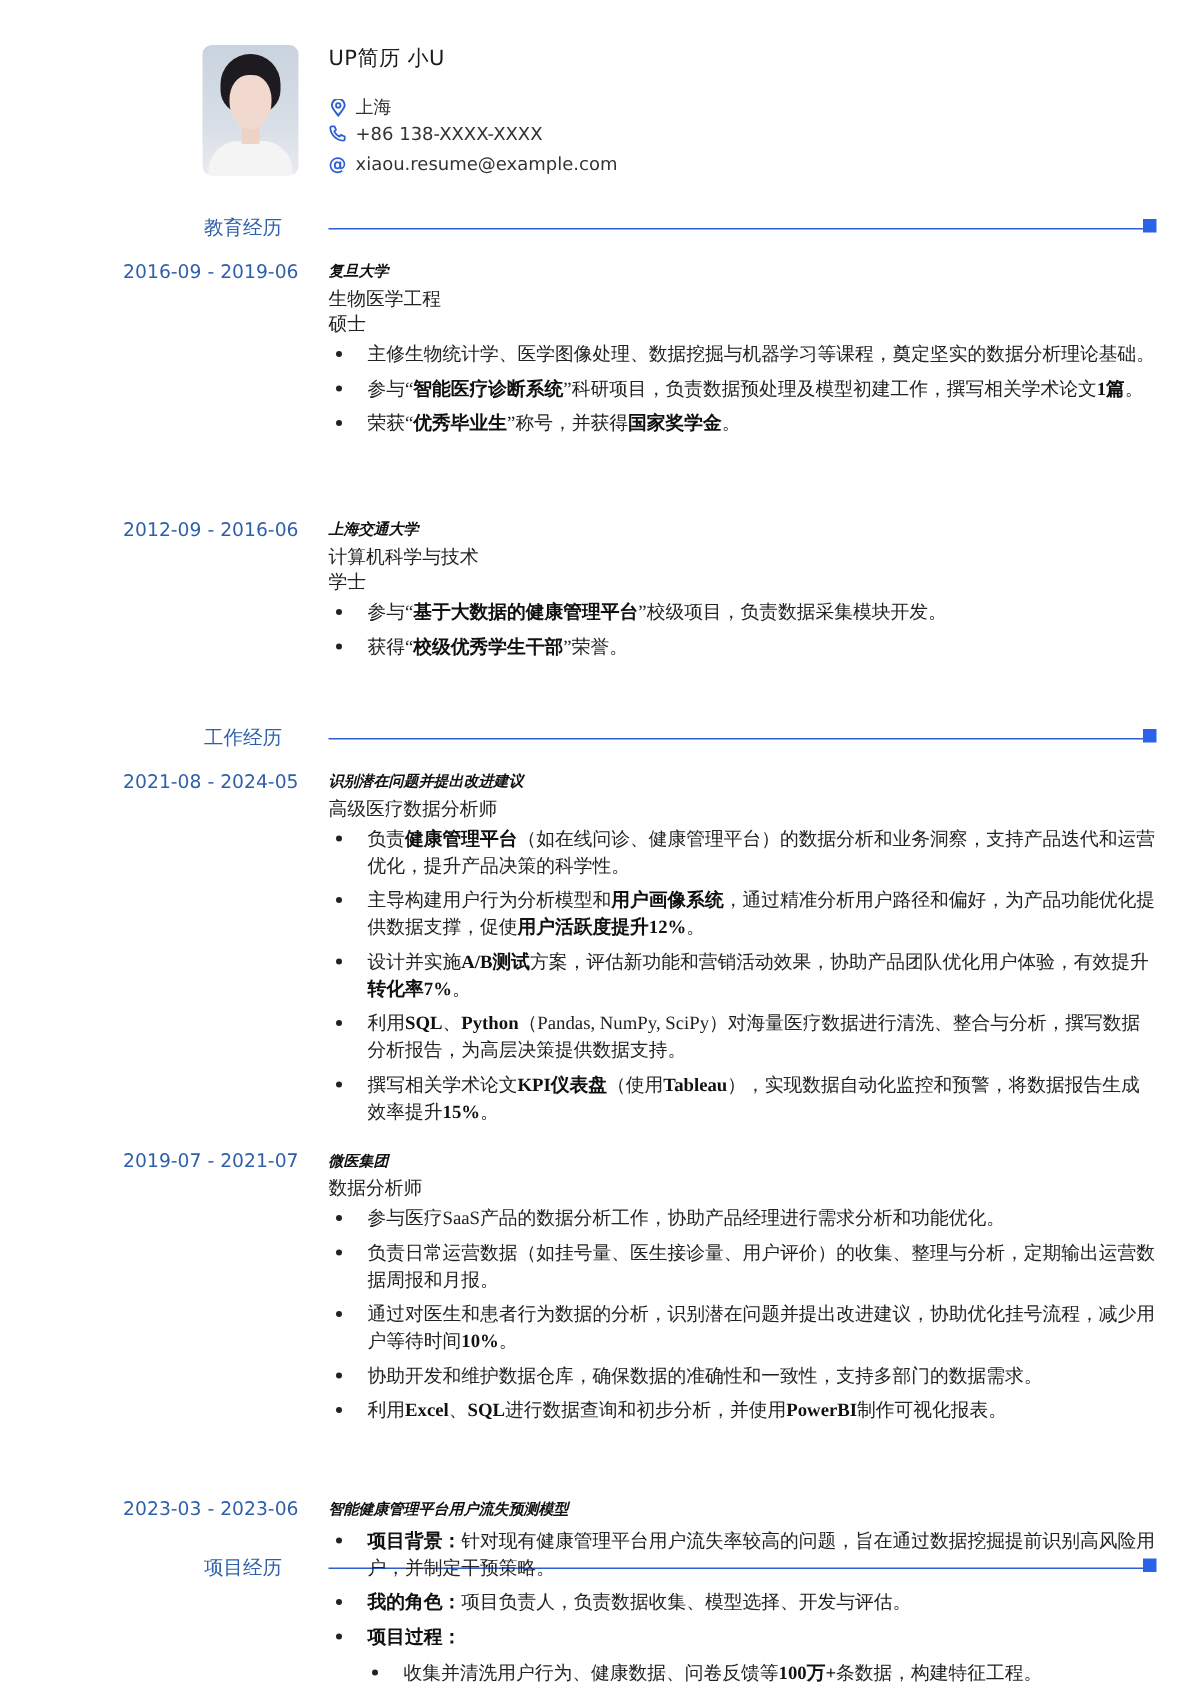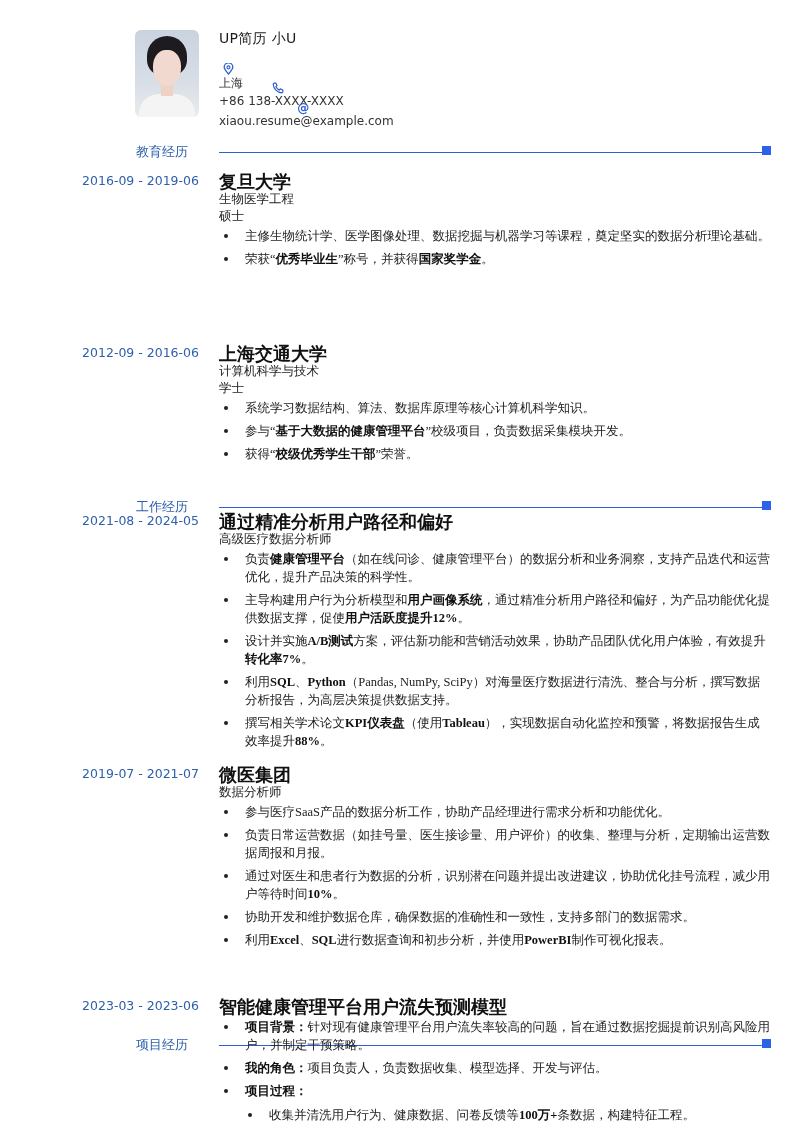--- a/index.html
+++ b/index.html
@@ -7,33 +7,33 @@
   body { font-family: "DejaVu Sans", "Liberation Sans", sans-serif; color: #222222; font-size: 12.5px; position: relative; }
 
   .header { position: absolute; left: 135px; top: 30px; width: 600px; height: 90px; }
   .photo { position: absolute; left: 0; top: 0; width: 64px; height: 87px; border-radius: 6px; overflow: hidden;
            background: linear-gradient(180deg, #c9d3df 0%, #d8dee6 60%, #e9ecef 100%); }
   .photo .hair { position: absolute; left: 12px; top: 6px; width: 40px; height: 40px; border-radius: 50% 50% 40% 40%; background: #1d1b1f; }
   .photo .face { position: absolute; left: 18px; top: 20px; width: 28px; height: 36px; border-radius: 45% 45% 50% 50%; background: #f2d9cf; }
   .photo .neck { position: absolute; left: 26px; top: 54px; width: 12px; height: 12px; background: #efd2c6; }
   .photo .body { position: absolute; left: 4px; top: 64px; width: 56px; height: 30px; border-radius: 20px 20px 0 0; background: #f4f4f4; }
   .name { position: absolute; left: 84px; top: 0; font-size: 14px; font-weight: 500; color: #1b1b1b; letter-spacing: 0.3px; }
-  .contact { position: absolute; left: 84px; display: flex; align-items: center; font-size: 12px; color: #333; flex-direction: column; }
+  .contact { position: absolute; left: 84px; display: flex; align-items: center; font-size: 12px; color: #333; }
   .contact .ic { width: 12px; height: 12px; margin-right: 6px; color: #2d5fd3; display: inline-flex; align-items: center; justify-content: center; }
   .c1 { top: 33px; } .c2 { top: 52px; } .c3 { top: 72px; }
 
   .section-head { position: absolute; left: 0; width: 788px; height: 16px; }
   .section-title { position: absolute; right: 600px; font-size: 13px; color: #2d5fab; }
   .section-line { position: absolute; left: 219px; top: 9px; width: 543px; height: 1.3px; background: #2d5fd3; }
   .section-sq { position: absolute; left: 762px; top: 3px; width: 9px; height: 9px; background: #2a62e8; }
 
   .entry { position: absolute; left: 0; width: 799px; }
   .date { position: absolute; right: 600px; top: 0; font-size: 12.5px; color: #2d5fab; white-space: nowrap; margin-left: 20px; }
   .content { position: absolute; left: 219px; top: 0; width: 552px; }
-  .org { font-weight: bold; font-size: 18px; color: #111; line-height: 17px; }
+  .org { font-weight: bold; font-size: 10px; color: #111; line-height: 17px; font-style: italic; }
   .sub { font-size: 12.5px; color: #222; line-height: 17px; }
   ul.bullets { list-style: none; margin-top: 3px; font-family: Liberation Serif, serif; }
   ul.bullets li { position: relative; padding-left: 26px; line-height: 18px; margin-bottom: 5px; font-size: 12.5px; color: #222; }
   ul.bullets li::before { content: ""; position: absolute; left: 5px; top: 7px; width: 4px; height: 4px; border-radius: 50%; background: #222; }
   ul.bullets ul.sub-bullets { list-style: none; margin-top: 6px; }
   ul.bullets ul.sub-bullets li { padding-left: 24px; }
   ul.bullets ul.sub-bullets li::before { left: 3px; }
   b { font-weight: bold; color: #111; }
 </style>
 </head>
@@ -77,56 +77,56 @@
 </div>
 
 <div class="entry" style="top:173px;">
   <div class="date">2016-09 - 2019-06</div>
   <div class="content">
     <div class="org">复旦大学</div>
     <div class="sub">生物医学工程</div>
     <div class="sub">硕士</div>
     <ul class="bullets">
         <li><span>主修生物统计学、医学图像处理、数据挖掘与机器学习等课程，奠定坚实的数据分析理论基础。</span></li>
+        <li><span>参与“</span><b>智能医疗诊断系统</b><span>”科研项目，负责数据预处理及模型初建工作，撰写相关学术论文</span><b>1篇</b><span>。</span></li>
         <li><span>荣获“</span><b>优秀毕业生</b><span>”称号，并获得</span><b>国家奖学金</b><span>。</span></li>
       </ul>
   </div>
 </div>
 
 <div class="entry" style="top:345px;">
   <div class="date">2012-09 - 2016-06</div>
   <div class="content">
     <div class="org">上海交通大学</div>
     <div class="sub">计算机科学与技术</div>
     <div class="sub">学士</div>
     <ul class="bullets">
-        <li><span>系统学习数据结构、算法、数据库原理等核心计算机科学知识。</span></li>
         <li><span>参与“</span><b>基于大数据的健康管理平台</b><span>”校级项目，负责数据采集模块开发。</span></li>
         <li><span>获得“</span><b>校级优秀学生干部</b><span>”荣誉。</span></li>
       </ul>
   </div>
 </div>
 
-<div class="section-head" style="top:498px;">
+<div class="section-head" style="top:483px;">
   <div class="section-title">工作经历</div>
   <div class="section-line"></div>
   <div class="section-sq"></div>
 </div>
 
 <div class="entry" style="top:513px;">
   <div class="date">2021-08 - 2024-05</div>
   <div class="content">
-    <div class="org">通过精准分析用户路径和偏好</div>
+    <div class="org">识别潜在问题并提出改进建议</div>
     <div class="sub">高级医疗数据分析师</div>
     <ul class="bullets">
         <li><span>负责</span><b>健康管理平台</b><span>（如在线问诊、健康管理平台）的数据分析和业务洞察，支持产品迭代和运营优化，提升产品决策的科学性。</span></li>
         <li><span>主导构建用户行为分析模型和</span><b>用户画像系统</b><span>，通过精准分析用户路径和偏好，为产品功能优化提供数据支撑，促使</span><b>用户活跃度提升12%</b><span>。</span></li>
         <li><span>设计并实施</span><b>A/B测试</b><span>方案，评估新功能和营销活动效果，协助产品团队优化用户体验，有效提升</span><b>转化率7%</b><span>。</span></li>
         <li><span>利用</span><b>SQL</b><span>、</span><b>Python</b><span>（Pandas, NumPy, SciPy）对海量医疗数据进行清洗、整合与分析，撰写数据分析报告，为高层决策提供数据支持。</span></li>
-        <li><span>撰写相关学术论文</span><b>KPI仪表盘</b><span>（使用</span><b>Tableau</b><span>），实现数据自动化监控和预警，将数据报告生成效率提升</span><b>88%</b><span>。</span></li>
+        <li><span>撰写相关学术论文</span><b>KPI仪表盘</b><span>（使用</span><b>Tableau</b><span>），实现数据自动化监控和预警，将数据报告生成效率提升</span><b>15%</b><span>。</span></li>
       </ul>
   </div>
 </div>
 
 <div class="entry" style="top:766px;">
   <div class="date">2019-07 - 2021-07</div>
   <div class="content">
     <div class="org">微医集团</div>
     <div class="sub">数据分析师</div>
     <ul class="bullets">

